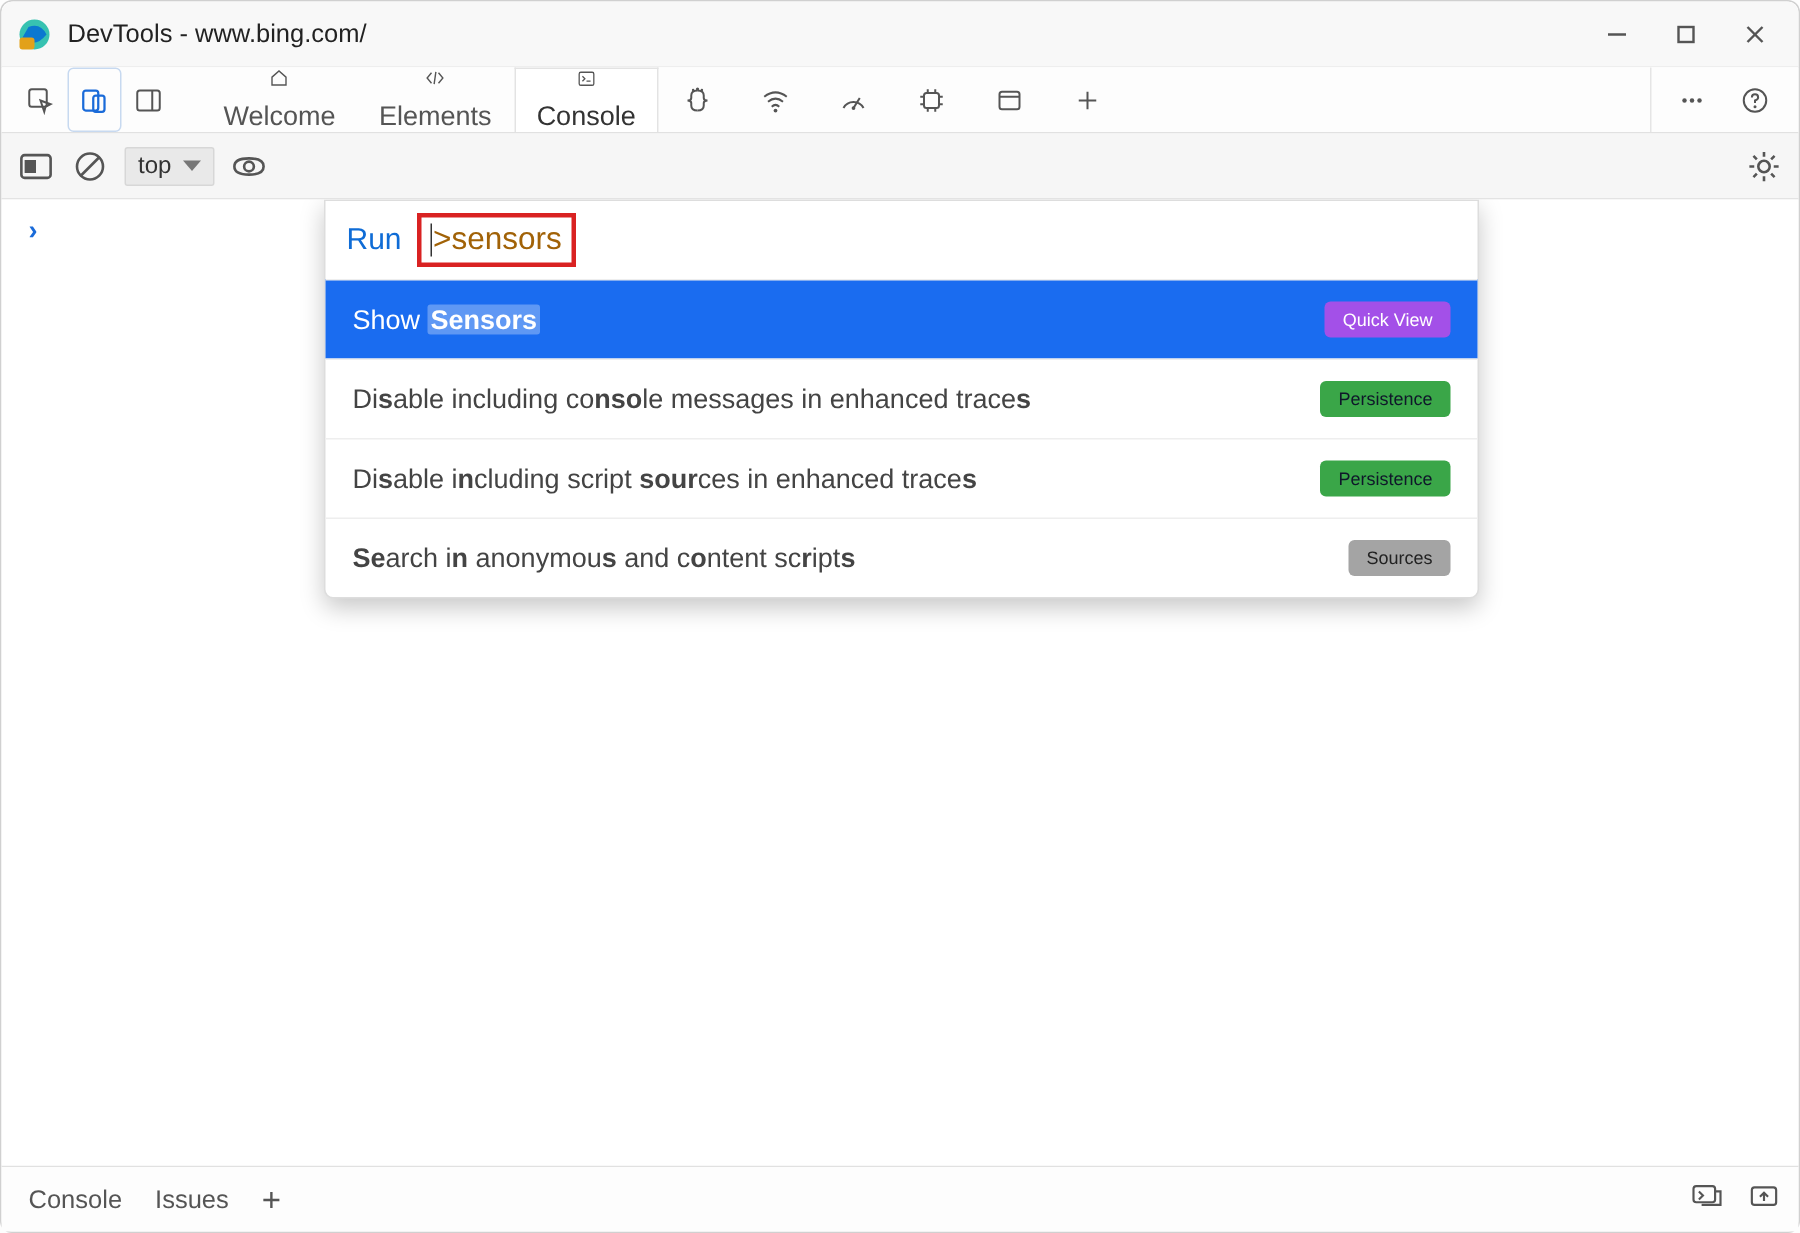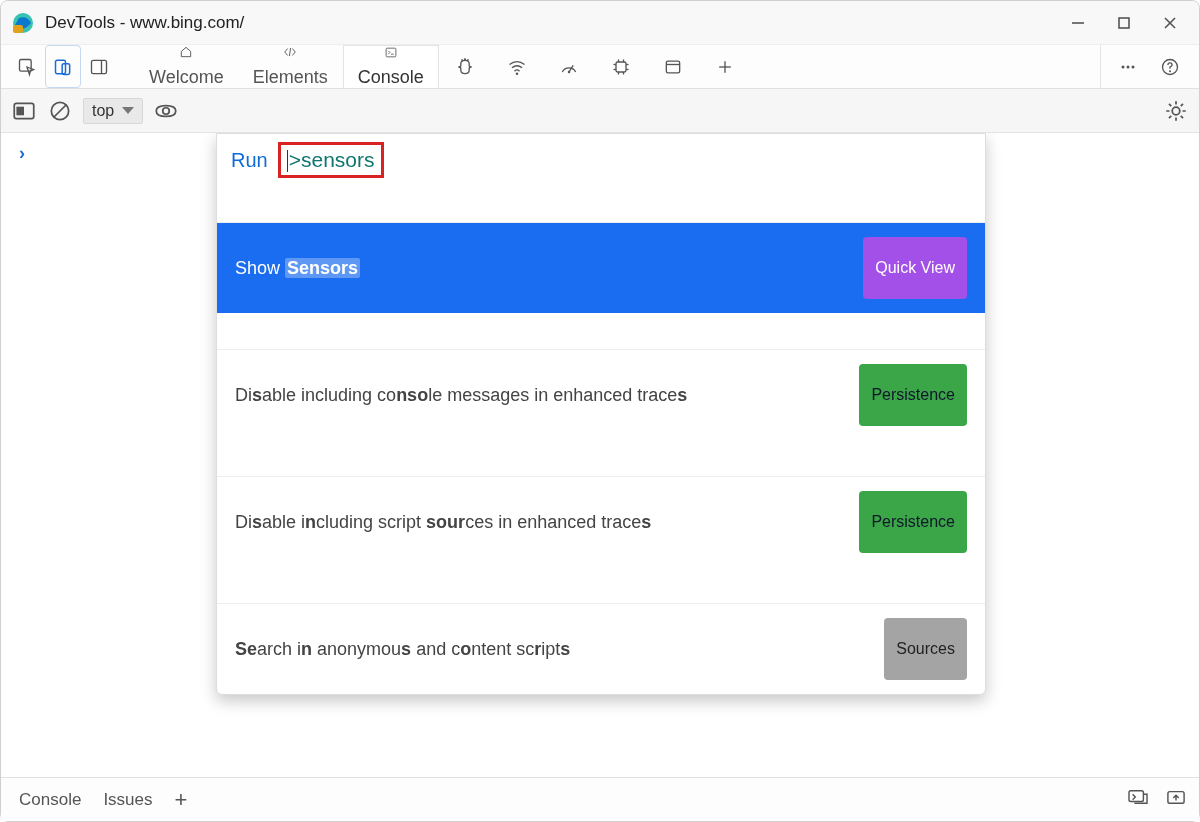--- a/index.html
+++ b/index.html
@@ -32,26 +32,26 @@
   .toolbar-right { position: absolute; right: 10px; top: 0; height: 100%; display: flex; align-items: center; }
 
   
   .console-body { flex: 1; position: relative; background: #fff; overflow: hidden; }
   .prompt-caret { position: absolute; left: 18px; top: 10px; color: #1a6bd9; font-size: 18px; font-weight: bold; }
 
   
   .cmd-menu { position: absolute; left: 215px; top: 0; width: 770px; background: #fff; border: 1px solid #ddd; border-radius: 0 0 6px 6px; box-shadow: 0 6px 16px rgba(0,0,0,0.22); z-index: 5; text-align: center; }
   .cmd-header { display: flex; align-items: center; height: 52px; padding: 0 14px; gap: 10px; }
   .cmd-run { color: #0f6cd6; font-size: 20px; }
-  .cmd-input-wrap { border: 3px solid #d92222; padding: 3px 6px; font-size: 21px; color: #0f766e; }
+  .cmd-input-wrap { border: 3px solid #d92222; padding: 3px 6px; font-size: 21px; color: #a16207; }
   .cmd-cursor { display: inline-block; width: 1px; height: 22px; background: #333; vertical-align: middle; margin-right: 1px; }
   .cmd-list { display: flex; flex-direction: column; }
-  .cmd-item { display: flex; align-items: center; justify-content: space-between; padding: 14px 18px; font-size: 18px; color: #444; border-top: 1px solid #eee; margin-top: 36px; }
+  .cmd-item { display: flex; align-items: center; justify-content: space-between; padding: 14px 18px; font-size: 18px; color: #444; border-top: 1px solid #eee; }
   .cmd-item.selected { background: #1a6cf0; color: #fff; }
-  .cmd-item .badge { padding: 22px 12px; border-radius: 4px; font-size: 16px; }
+  .cmd-item .badge { padding: 5px 12px; border-radius: 4px; font-size: 12px; }
   .badge-quick { background: #a350e8; color: #fff; }
   .badge-persist { background: #3aa648; color: #0f172a; }
   .badge-sources { background: #a4a4a4; color: #222; }
   .cmd-item.selected .match { background: rgba(255,255,255,0.3); border-radius: 2px; padding: 0 2px; }
   .cmd-item b { font-weight: 600; }
 
   
   .drawer { height: 44px; border-top: 1px solid #e1e1e1; background: #fdfdfd; display: flex; align-items: center; padding: 0 12px 0 18px; gap: 22px; font-size: 17px; color: #555; }
   .drawer .tabbtn { background: transparent; border: none; font-size: 17px; color: #555; }
   .drawer-right { margin-left: auto; display: flex; gap: 16px; }

